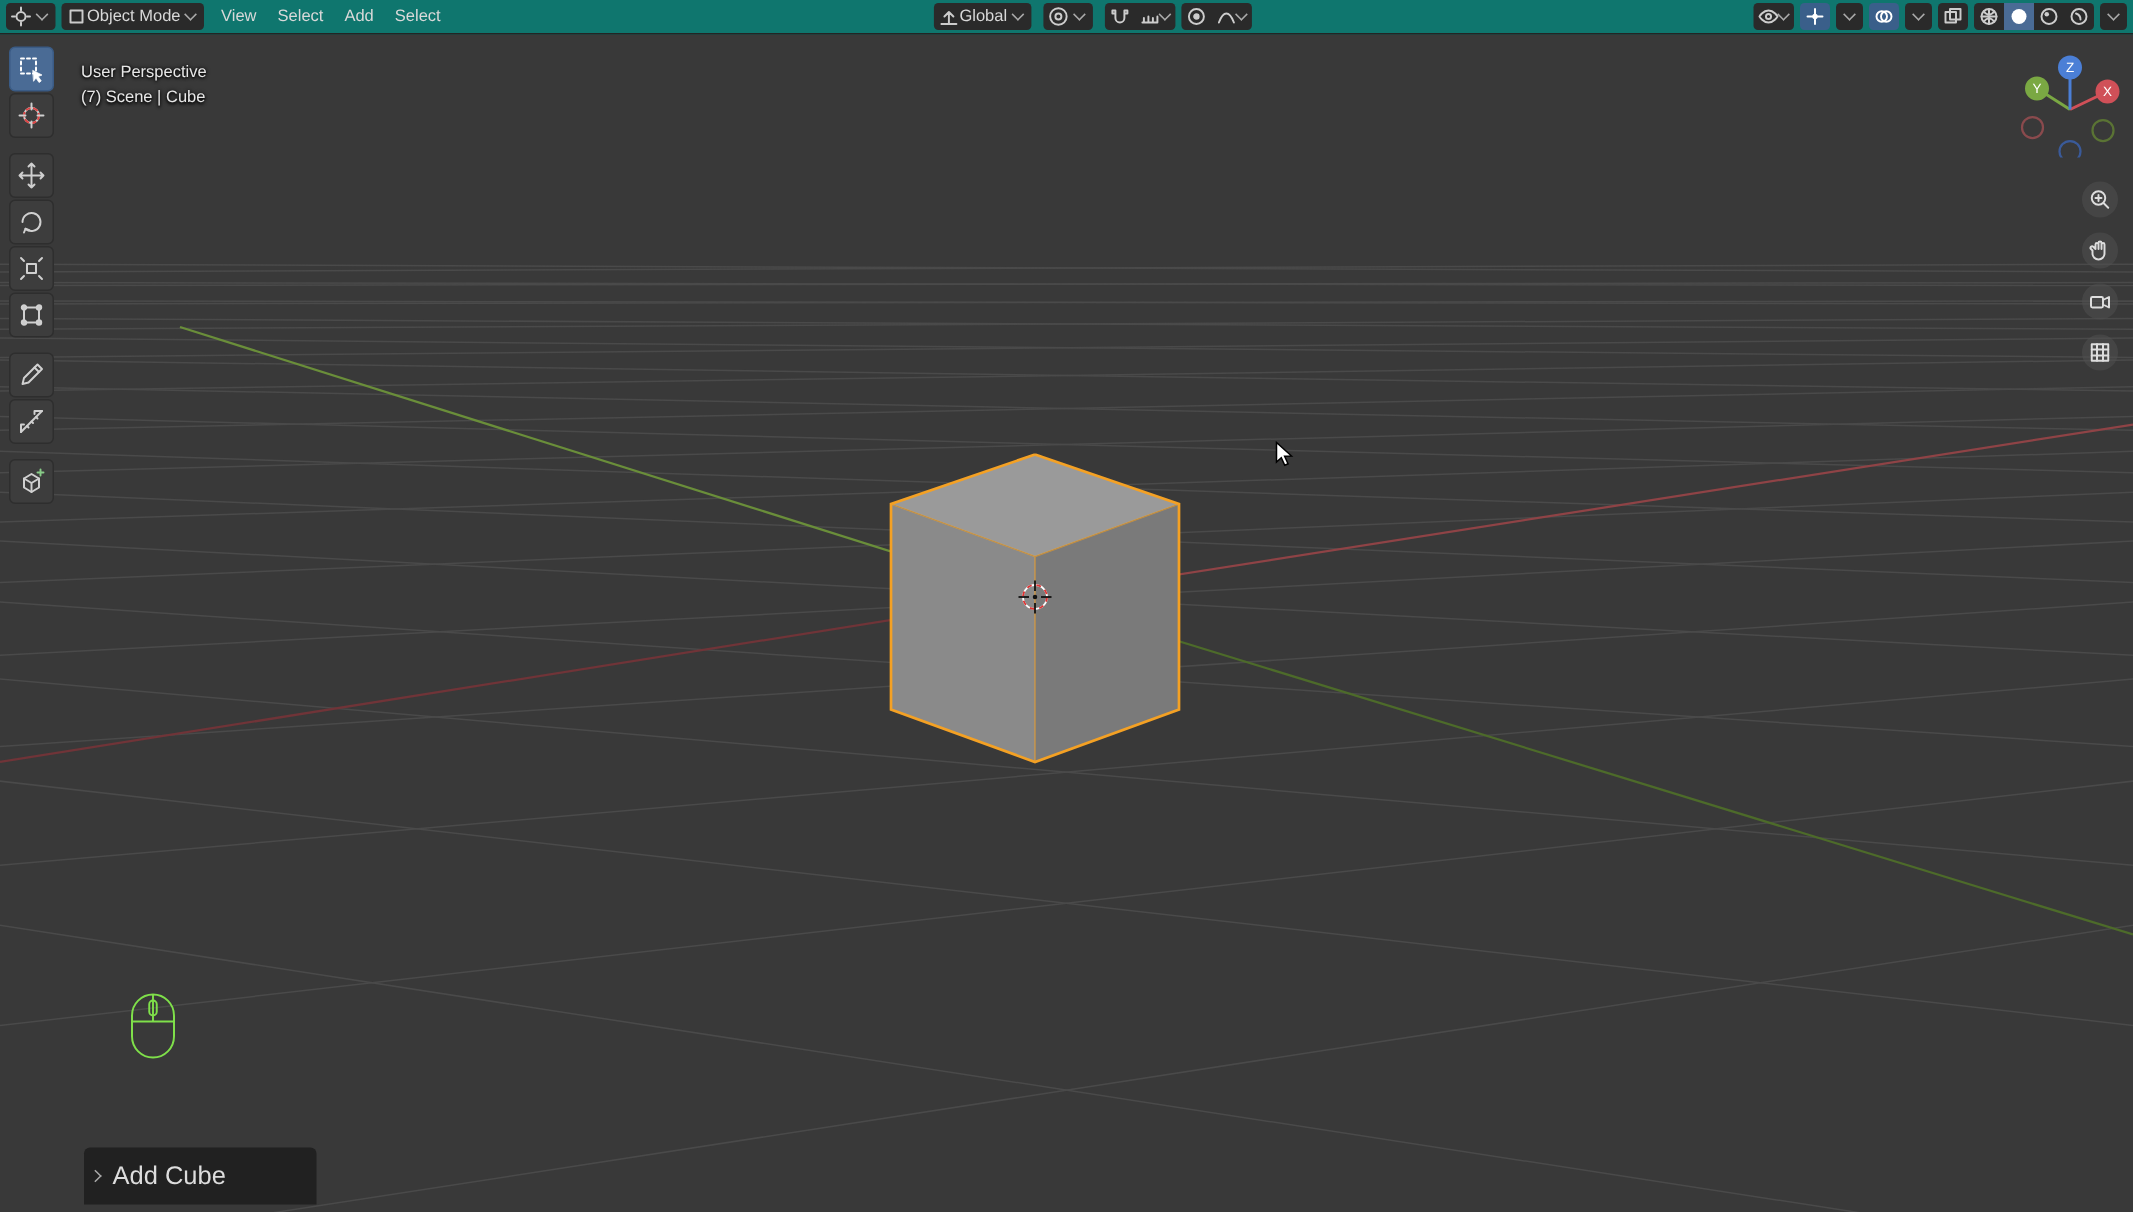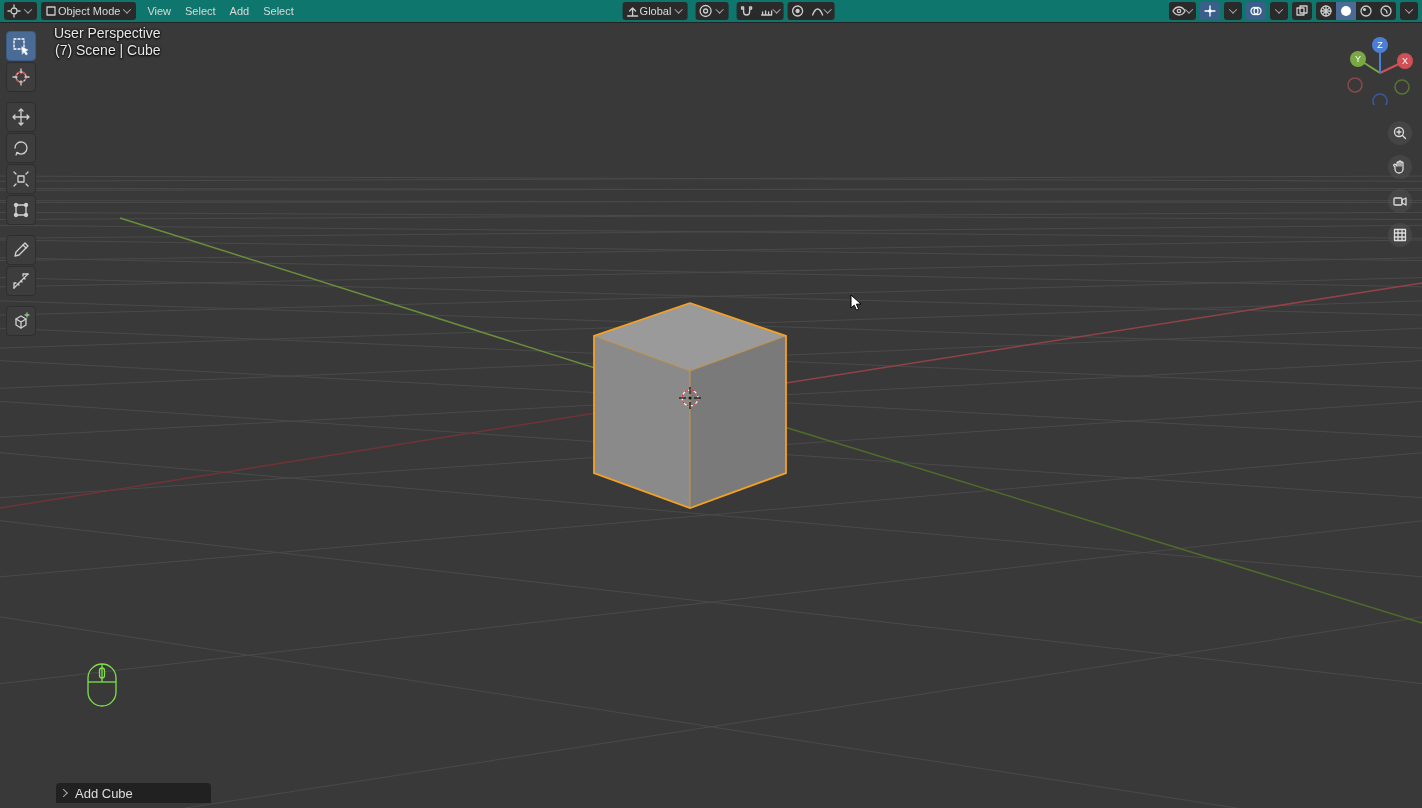--- a/index.html
+++ b/index.html
@@ -22,40 +22,40 @@
   .hbtn-group .hbtn { border-radius: 0; background: transparent; }
   .hbtn-group .hbtn.active { background: #4a6b95; }
   .ico { width: 14px; height: 14px; display: flex; align-items: center; justify-content: center; }
   .ico svg { width: 14px; height: 14px; stroke: #ccc; fill: none; stroke-width: 1.3; stroke-linecap: round; stroke-linejoin: round; }
   .hbtn.blue svg, .hbtn-group .hbtn.active svg { stroke: #fff; }
 
   
   .viewport { position: absolute; top: 23px; left: 0; right: 0; bottom: 0; background: #393939; overflow: hidden; }
   .viewport svg.scene { position: absolute; inset: 0; width: 100%; height: 100%; }
 
-  .info-overlay { position: absolute; top: 2px; left: 54px; font-size: 14px; color: #e8e8e8; text-shadow: 0 1px 2px #000, 0 0 3px #000; line-height: 17px; pointer-events: none; text-align: right; }
+  .info-overlay { position: absolute; top: 17px; left: 54px; font-size: 11px; color: #e8e8e8; text-shadow: 0 1px 2px #000, 0 0 3px #000; line-height: 17px; pointer-events: none; }
 
   
   .left-tools { position: absolute; top: 8px; left: 6px; display: flex; flex-direction: column; gap: 1px; z-index: 5; }
   .tool { width: 30px; height: 30px; border-radius: 4px; background: #3d3d3d; border: 1px solid #2e2e2e; display: flex; align-items: center; justify-content: center; cursor: pointer; }
   .tool.active { background: #4a6b95; border-color: #3a5b85;}
   .tool svg { width: 20px; height: 20px; stroke: #d0d0d0; fill: none; stroke-width: 1.3; stroke-linecap: round; stroke-linejoin: round; }
   .tool.active svg { stroke: #fff; }
   .tool-gap { height: 8px; }
 
   
   .right-nav { position: absolute; top: 98px; right: 10px; display: flex; flex-direction: column; gap: 10px; z-index: 5; }
   .nav-btn { width: 24px; height: 24px; border-radius: 12px; background: rgba(80,80,80,0.55); display: flex; align-items: center; justify-content: center; cursor: pointer; }
   .nav-btn svg { width: 16px; height: 16px; stroke: #ddd; fill: none; stroke-width: 1.3; stroke-linecap: round; stroke-linejoin: round; }
 
   
   .gizmo { position: absolute; top: 10px; right: 6px; width: 72px; height: 72px; z-index: 5; cursor: pointer; }
 
   
-  .op-box { position: absolute; left: 56px; bottom: 5px; background: rgba(24,24,24,0.72); border-radius: 4px 4px 0 0; padding: 4px 10px 4px 6px; display: flex; align-items: center; cursor: pointer; min-width: 155px; height: 20px; font-size: 13px; color: #ddd; }
+  .op-box { position: absolute; left: 56px; bottom: 5px; background: rgba(24,24,24,0.72); border-radius: 4px 4px 0 0; padding: 4px 10px 4px 6px; display: flex; align-items: center; cursor: pointer; min-width: 155px; height: 38px; font-size: 17px; color: #ddd; }
   .op-box .chevr { width: 7px; height: 7px; margin-right: 6px; }
   .op-box .chevr::after { content: ""; display: block; width: 5px; height: 5px; border-right: 1.3px solid #aaa; border-top: 1.3px solid #aaa; transform: rotate(45deg) translate(-1px,1px); }
 
   
   .mouse-hint { position: absolute; left: 84px; bottom: 94px; pointer-events: none; }
   .mouse-hint svg { stroke: #7fe04a; fill: none; stroke-width: 1.3; }
 
   .cursor-arrow { position: absolute; pointer-events: none; z-index: 20; }
 
 </style>

